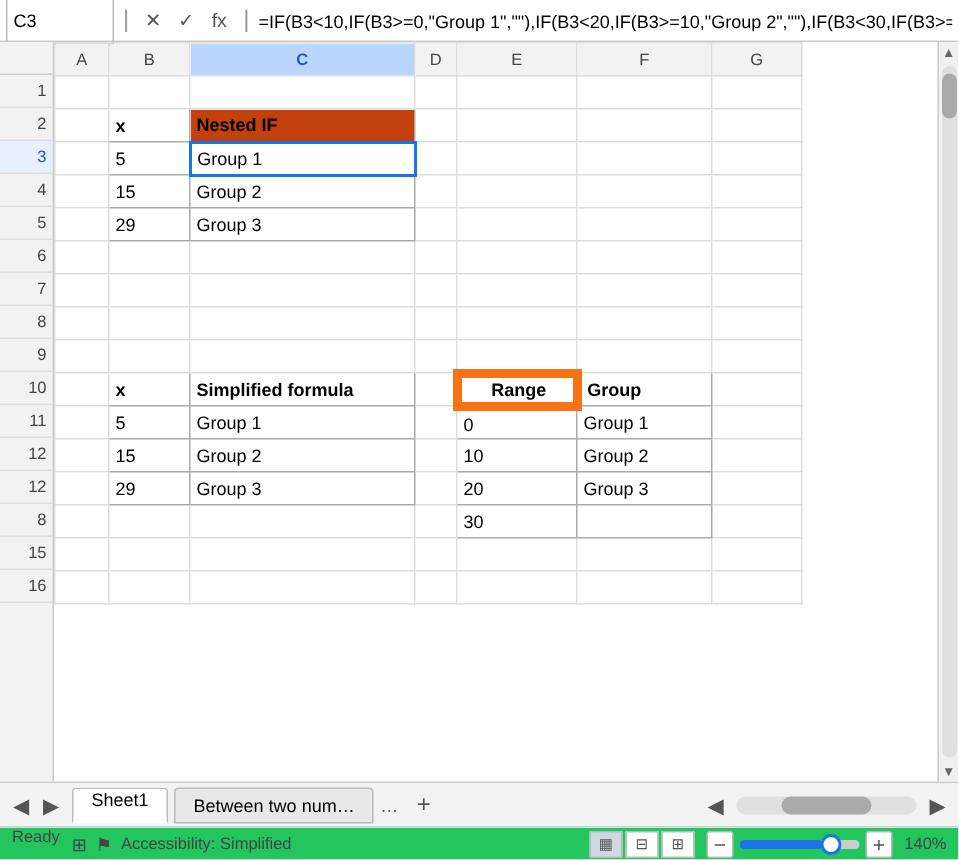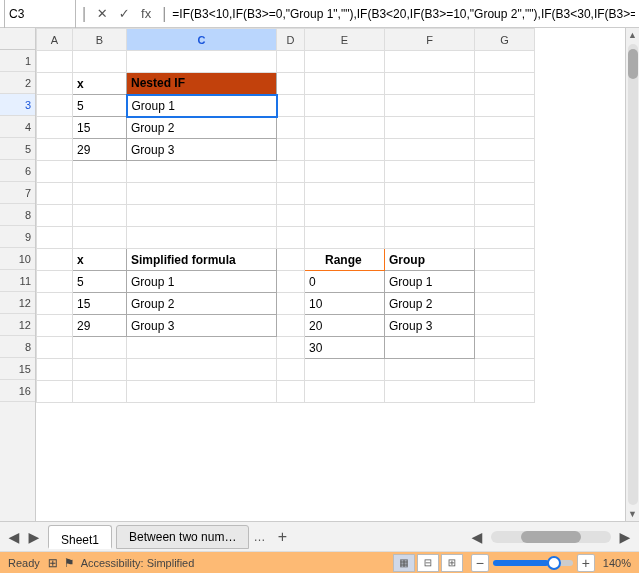--- a/index.html
+++ b/index.html
@@ -161,21 +161,21 @@
       border-radius: 2px;
     }
     .sheet-tab {
       height: 24px;
       padding: 0 12px;
       background: #fff;
       border: 1px solid #bbb;
       border-bottom: none;
       border-radius: 3px 3px 0 0;
       display: flex;
-      align-items: flex-end;
+      align-items: flex-start;
       font-size: 12px;
       cursor: pointer;
       margin-left: 4px;
     }
     .sheet-tab.active {
       background: #fff;
       font-weight: normal;
       border-bottom: 2px solid #fff;
       z-index: 5;
     }
@@ -226,24 +226,23 @@
       left: 30px;
       width: 60px;
       height: 12px;
       background: #aaa;
       border-radius: 6px;
     }
 
     
     .status-bar {
       height: 22px;
-      background: #fdba74;
+      background: #22c55e;
       border-top: 1px solid #ddd;
       display: flex;
-      align-items: center;
       padding: 0 8px;
       font-size: 11px;
       color: #444;
       gap: 8px;
     }
     .status-right {
       margin-left: auto;
       display: flex;
       align-items: center;
       gap: 8px;
@@ -505,21 +504,21 @@
               <td></td>
               <td></td>
               <td></td>
             </tr>
 
             <tr>
               <td></td>
               <td style="font-weight:bold;border:1px solid #aaa;">x</td>
               <td style="font-weight:bold;border:1px solid #aaa;">Simplified formula</td>
               <td></td>
-              <td style="font-weight:bold;border:1px solid #f97316;padding-left:20px;">Range</td>
+              <td style="font-weight:bold;border:6px solid #f97316;padding-left:20px;">Range</td>
               <td style="font-weight:bold;border:1px solid #aaa;">Group</td>
               <td></td>
             </tr>
 
             <tr>
               <td></td>
               <td style="border:1px solid #aaa;">5</td>
               <td style="border:1px solid #aaa;">Group 1</td>
               <td></td>
               <td style="border:1px solid #aaa;">0</td>

